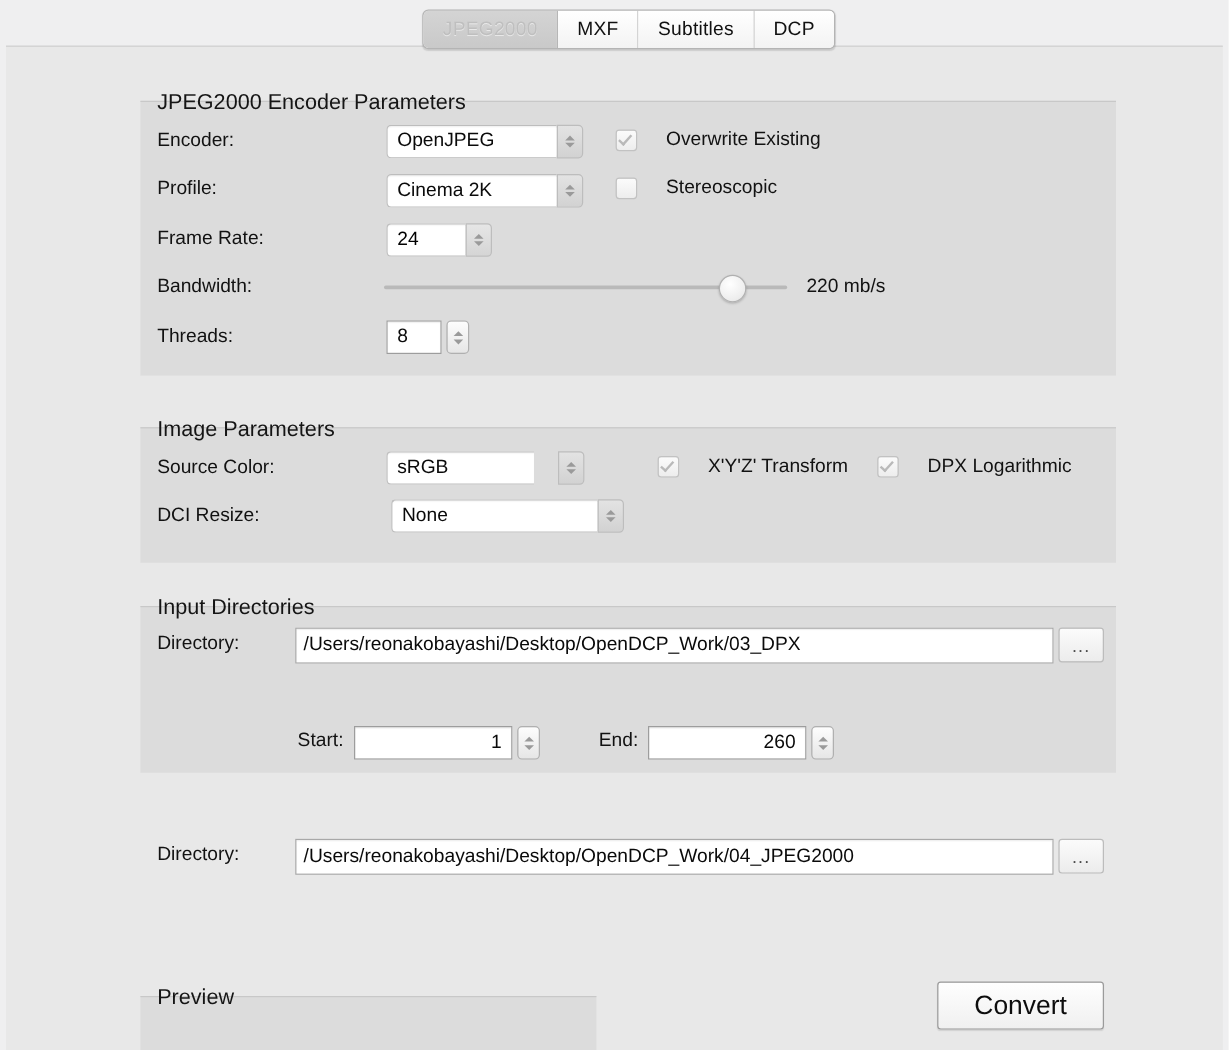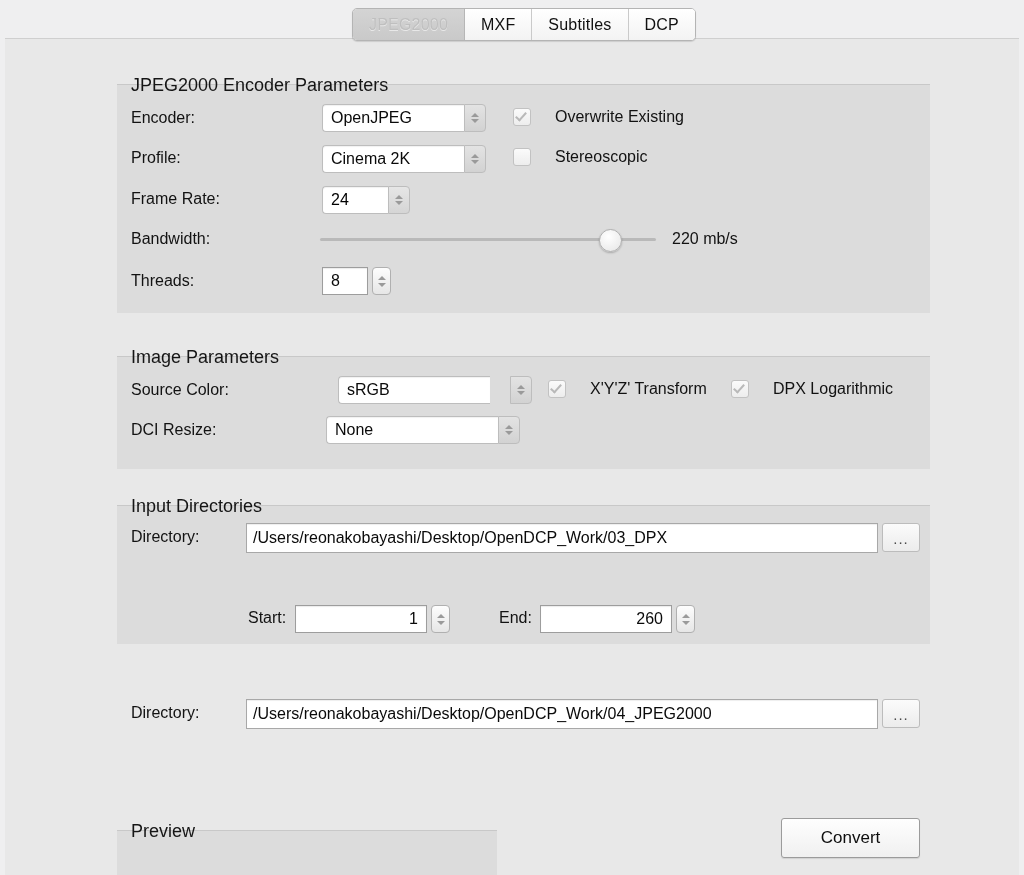--- a/index.html
+++ b/index.html
@@ -289,21 +289,21 @@
   #convert-btn {
     position: absolute;
     left: 781px; top: 818px;
     width: 137px; height: 38px;
     background: linear-gradient(#fefefe, #f0f0f0);
     border: 1px solid #9b9b9b;
     border-radius: 3px;
     display: flex;
     align-items: center;
     justify-content: center;
-    font-size: 17px;
+    font-size: 22px;
     color: #0d0d0d;
     box-shadow: 0 1px 1px rgba(0,0,0,0.10);
     cursor: default;
   }
 </style>
 </head>
 <body>
 
 <div id="window">
 
@@ -373,21 +373,21 @@
       <span class="chev chev-dn"></span>
     </div>
   </div>
 
   <div class="group" style="left:117px; top:356px; width:813px; height:112px;">
     <div class="group-titlebg" style="width:150px;"></div>
     <div class="group-title">Image Parameters</div>
   </div>
 
   <div class="lbl" style="left:131px; top:381px;">Source Color:</div>
-  <div class="combo" style="left:338px; top:376px; width:194px;gap:20px;">
+  <div class="combo" style="left:322px; top:376px; width:165px;gap:20px;">
     <div class="field">sRGB</div>
     <div class="arrows">
       <span class="chev chev-up"></span>
       <span class="chev chev-dn"></span>
     </div>
   </div>
 
   <div class="cb-row" style="left:548px; top:380px;">
     <span class="cbox checked"></span>
     <span class="cb-label">X'Y'Z' Transform</span>

